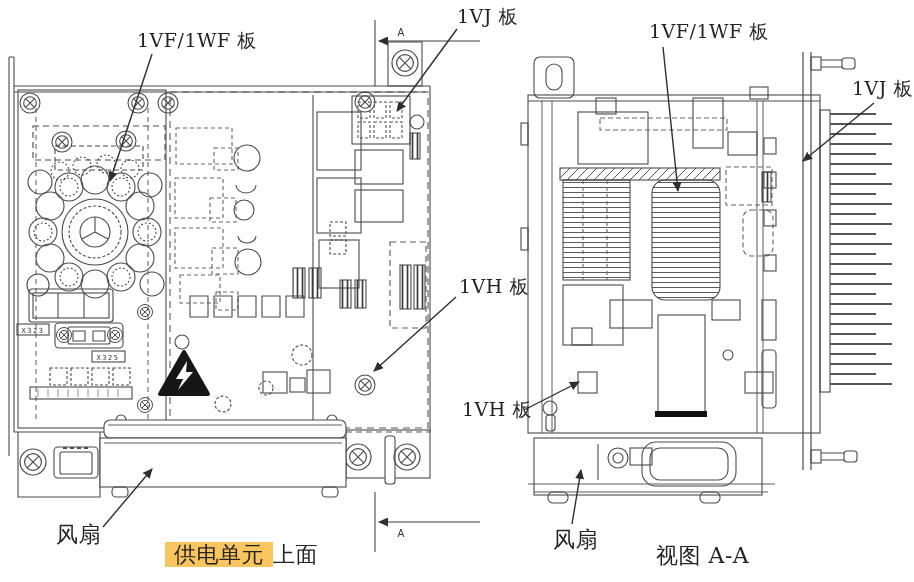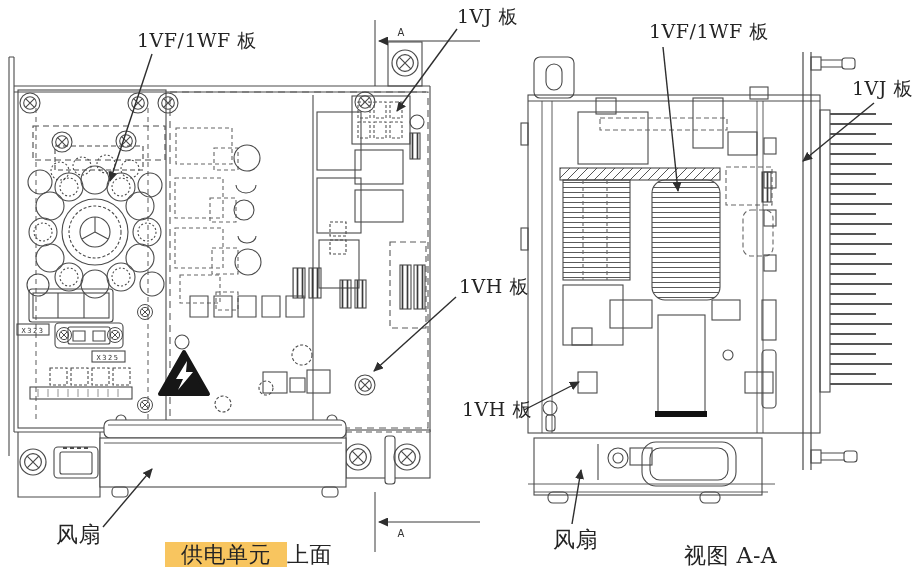--- a/index.html
+++ b/index.html
@@ -9,21 +9,21 @@
     position:relative;width:914px;height:582px;background:var(--paper,#fff);
     overflow:hidden;
   }
   #stage svg{position:absolute;left:0;top:0;}
   .lbl{
     position:absolute;white-space:nowrap;color:var(--ink,#242424);
     font-family:"DejaVu Serif","Liberation Serif",serif;
     font-size:19px;letter-spacing:.5px;line-height:1.1;
   }
   .lbl.big{font-size:22px;}
-  .hl{background:var(--highlight,#f8c55f);padding:0 16px;}
+  .hl{background:var(--highlight,#f8c55f);padding:0 9px;}
 </style>
 </head>
 <body>
 
 <div id="stage" style="--paper: #ffffff; --ink: #242424; --line: #4a4a4a; --highlight: #f8c55f;">
 
 <svg width="914" height="582" viewBox="0 0 914 582">
   <defs>
     <marker id="ah" markerWidth="12" markerHeight="9" refX="9" refY="4.5" orient="auto" markerUnits="userSpaceOnUse">
       <path d="M0,0 L10,4.5 L0,9 z" fill="#2e2e2e"></path>
@@ -322,14 +322,14 @@
   <div class="lbl" style="left:137px;top:30px">1VF/1WF 板</div>
   <div class="lbl" style="left:457px;top:6px">1VJ 板</div>
   <div class="lbl" style="left:649px;top:21px">1VF/1WF 板</div>
   <div class="lbl" style="left:852px;top:78px">1VJ 板</div>
   <div class="lbl" style="left:459px;top:276px">1VH 板</div>
   <div class="lbl" style="left:462px;top:399px">1VH 板</div>
   <div class="lbl big" style="left:56px;top:523px">风扇</div>
   <div class="lbl big" style="left:553px;top:528px">风扇</div>
 
   <div class="lbl big" style="left:165px;top:543px"><span class="hl">供电单元</span><span>上面</span></div>
-  <div class="lbl big" style="left:684px;top:544px">视图 A-A</div>
+  <div class="lbl big" style="left:656px;top:544px">视图 A-A</div>
 </div>
 
 </body></html>

